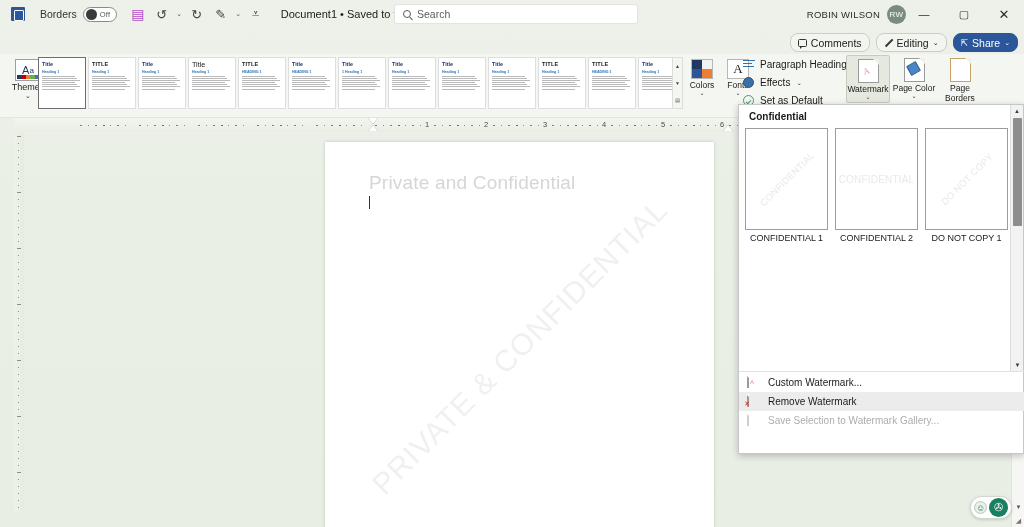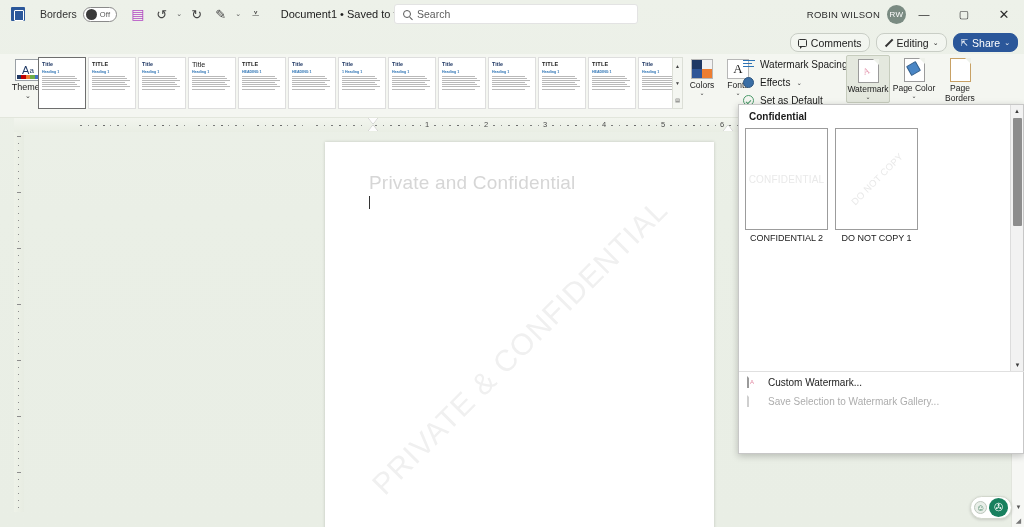--- a/index.html
+++ b/index.html
@@ -585,21 +585,21 @@
 
       <div class="cmds">
         <div class="cmd">
           <span class="gi">
             <span class="ico-para">
                 <i></i>
                 <i></i>
                 <i></i>
               </span>
           </span>
-          <span>Watermark Spacing</span>
+          <span>Paragraph Heading</span>
           <span class="cv3">⌄</span>
         </div>
         <div class="cmd">
           <span class="gi">
               <span class="ico-eff"></span>
             </span>
           <span>Effects</span>
           <span class="cv3">⌄</span>
         </div>
         <div class="cmd">
@@ -826,20 +826,26 @@
     <div class="a bot">▼</div>
     <div class="grip">◢</div>
   </div>
 
   <div class="wm-panel">
     <div class="wm-scrollarea">
       <div class="wm-cat">Confidential</div>
       <div class="wm-grid" id="wm-grid">
           <div class="wm-cell">
             <div class="wm-card">
+              <div class="txt diag">CONFIDENTIAL</div>
+            </div>
+            <div class="wm-name">CONFIDENTIAL 1</div>
+          </div>
+          <div class="wm-cell">
+            <div class="wm-card">
               <div class="txt horz">CONFIDENTIAL</div>
             </div>
             <div class="wm-name">CONFIDENTIAL 2</div>
           </div>
           <div class="wm-cell">
             <div class="wm-card">
               <div class="txt diag">DO NOT COPY</div>
             </div>
             <div class="wm-name">DO NOT COPY 1</div>
           </div>
@@ -849,20 +855,24 @@
       <div class="arr">▲</div>
       <div class="thumbbar"></div>
       <div class="arr bot">▼</div>
     </div>
     <div class="wm-sep"></div>
     <div class="wm-menu">
       <div class="wm-item">
         <span class="mi-ico"><span class="docico"><span class="mk">A</span></span></span>
         <span>Custom Watermark...</span>
       </div>
+      <div class="wm-item hl">
+        <span class="mi-ico"><span class="docico"><span class="xx">✕</span></span></span>
+        <span>Remove Watermark</span>
+      </div>
       <div class="wm-item dis">
         <span class="mi-ico"><span class="docico gray"></span></span>
         <span>Save Selection to Watermark Gallery...</span>
       </div>
     </div>
   </div>
 
   <div class="floatbtn">
     <span class="fb-dot">☺</span>
     <span class="fb-main">✇</span>

